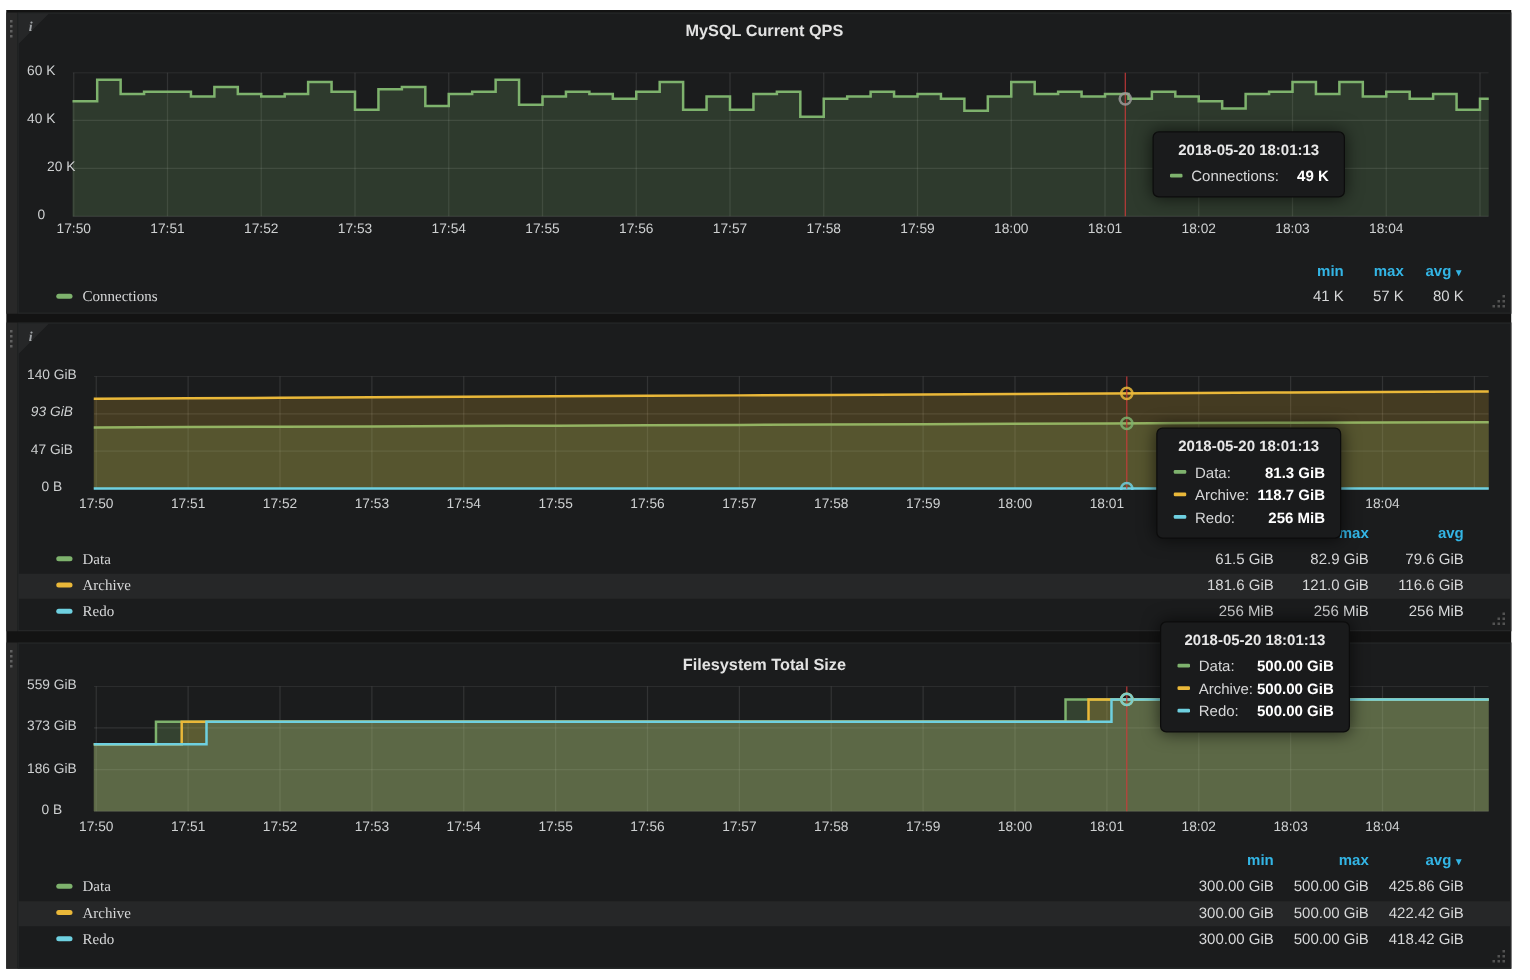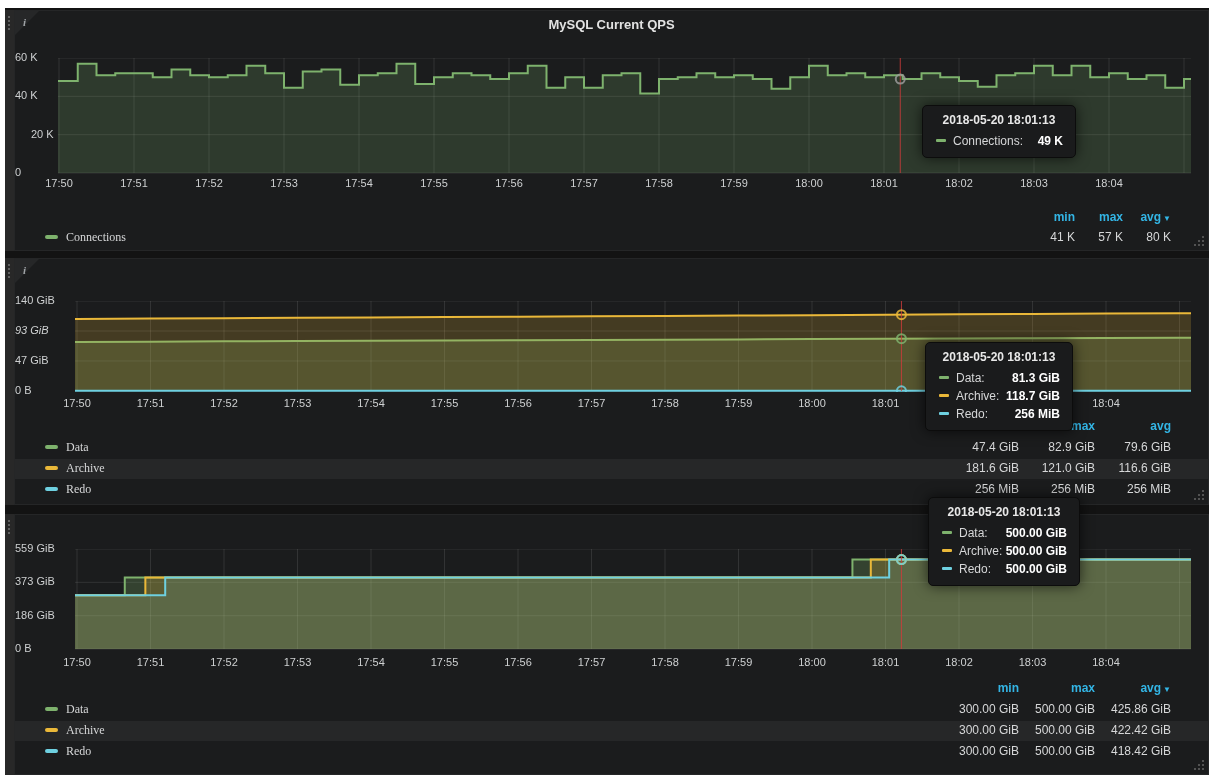--- a/index.html
+++ b/index.html
@@ -7,21 +7,21 @@
   #page{position:relative;width:1224px;height:784px;background:#ffffff;overflow:hidden;}
   #dash{position:absolute;left:5px;top:8px;width:1204px;height:767px;background:#131313;}
   .handle{position:absolute;left:0;width:9px;background:#282828;}
   .hdots{position:absolute;left:3px;top:6px;width:2px;height:2px;background:#606060;
          box-shadow:0 4px 0 #606060,0 8px 0 #606060,0 12px 0 #606060;}
   .panel{position:absolute;left:9px;width:1195px;background:#1b1c1d;border:1px solid #252627;box-sizing:border-box;}
   .ptitle{position:absolute;left:0;right:0;text-align:center;font-size:13px;font-weight:700;color:#e2e2e2;cursor:pointer;}
   .corner{position:absolute;top:0;left:0;width:0;height:0;border-top:24px solid rgba(255,255,255,0.05);border-right:24px solid transparent;}
   .ig{position:absolute;top:5px;left:8px;font-family:"Liberation Serif",serif;font-style:italic;font-weight:700;font-size:11px;color:#9fa3a6;}
   .plotwrap{position:absolute;left:0;top:0;right:0;bottom:0;}
-  .ylab{position:absolute;text-align:left;font-size:11px;color:#ced0d1;white-space:nowrap;}
+  .ylab{position:absolute;text-align:center;font-size:11px;color:#ced0d1;white-space:nowrap;}
   .xlab{position:absolute;width:56px;text-align:center;font-size:11px;color:#ced0d1;}
   .legend{position:absolute;left:0;top:0;right:0;bottom:0;font-size:12px;}
   .lrow{position:absolute;left:0;right:0;height:20px;color:#d6d7d8;}
   .lrow.striped{background:rgba(255,255,255,0.05);}
   .lname{position:absolute;left:30px;top:2px;cursor:pointer;white-space:nowrap;font-family:Liberation Serif, serif;}
   .sw{display:inline-block;width:13px;height:4px;border-radius:2px;margin-right:8px;vertical-align:middle;position:relative;top:-1px;}
   .lvals{position:absolute;right:37px;top:2px;text-align:right;white-space:nowrap;}
   .lv{display:inline-block;text-align:right;}
   .lhead .lv{color:#33b5e5;font-weight:700;cursor:pointer;}
   .caret{font-size:8px;color:#33b5e5;margin-left:2px;}
@@ -169,35 +169,36 @@
           <span class="xlab" style="left: 916px; top: 138px;">18:02</span>
           <span class="xlab" style="left: 989.5px; top: 138px;">18:03</span>
           <span class="xlab" style="left: 1063px; top: 138px;">18:04</span>
         </div>
       <div class="legend">
           <div class="lrow lhead" style="top: 158px;">
             <span class="lvals"><span class="lv" style="width: 76px;">min</span><span class="lv" style="width: 76px;">max</span><span class="lv" style="width: 76px;">avg</span></span>
           </div>
           <div class="lrow" style="top: 179px;">
             <span class="lname"><span class="sw" style="background: rgb(126, 178, 109);"></span><span>Data</span></span>
-            <span class="lvals"><span class="lv" style="width: 76px;">47.4 GiB</span><span class="lv" style="width: 76px;">82.9 GiB</span><span class="lv" style="width: 76px;">79.6 GiB</span></span>
+            <span class="lvals"><span class="lv" style="width: 76px;">61.5 GiB</span><span class="lv" style="width: 76px;">82.9 GiB</span><span class="lv" style="width: 76px;">79.6 GiB</span></span>
           </div>
           <div class="lrow striped" style="top: 200px;">
             <span class="lname"><span class="sw" style="background: rgb(234, 184, 57);"></span><span>Archive</span></span>
             <span class="lvals"><span class="lv" style="width: 76px;">181.6 GiB</span><span class="lv" style="width: 76px;">121.0 GiB</span><span class="lv" style="width: 76px;">116.6 GiB</span></span>
           </div>
           <div class="lrow" style="top: 221px;">
             <span class="lname"><span class="sw" style="background: rgb(110, 208, 224);"></span><span>Redo</span></span>
             <span class="lvals"><span class="lv" style="width: 76px;">256 MiB</span><span class="lv" style="width: 76px;">256 MiB</span><span class="lv" style="width: 76px;">256 MiB</span></span>
           </div>
         </div>
       <span class="grip"></span>
     </div>
 
     <div class="panel" id="p2" style="top: 506px; height: 261px;">
+      <div class="ptitle" style="top: 9px;">Filesystem Total Size</div>
       <div class="plotwrap">
           <svg width="1116" height="101" viewBox="0 0 1116 101" style="left: 60px; top: 34px;">
             <line x1="0" y1="0" x2="1116" y2="0" stroke="rgba(255,255,255,0.10)" stroke-width="1"></line>
             <line x1="0" y1="33.332737030411444" x2="1116" y2="33.332737030411444" stroke="rgba(255,255,255,0.10)" stroke-width="1"></line>
             <line x1="0" y1="66.66726296958855" x2="1116" y2="66.66726296958855" stroke="rgba(255,255,255,0.10)" stroke-width="1"></line>
             <line x1="0" y1="100" x2="1116" y2="100" stroke="rgba(255,255,255,0.10)" stroke-width="1"></line>
             <line x1="2" y1="0" x2="2" y2="100" stroke="rgba(255,255,255,0.10)" stroke-width="1"></line>
             <line x1="75.5" y1="0" x2="75.5" y2="100" stroke="rgba(255,255,255,0.10)" stroke-width="1"></line>
             <line x1="149" y1="0" x2="149" y2="100" stroke="rgba(255,255,255,0.10)" stroke-width="1"></line>
             <line x1="222.5" y1="0" x2="222.5" y2="100" stroke="rgba(255,255,255,0.10)" stroke-width="1"></line>

